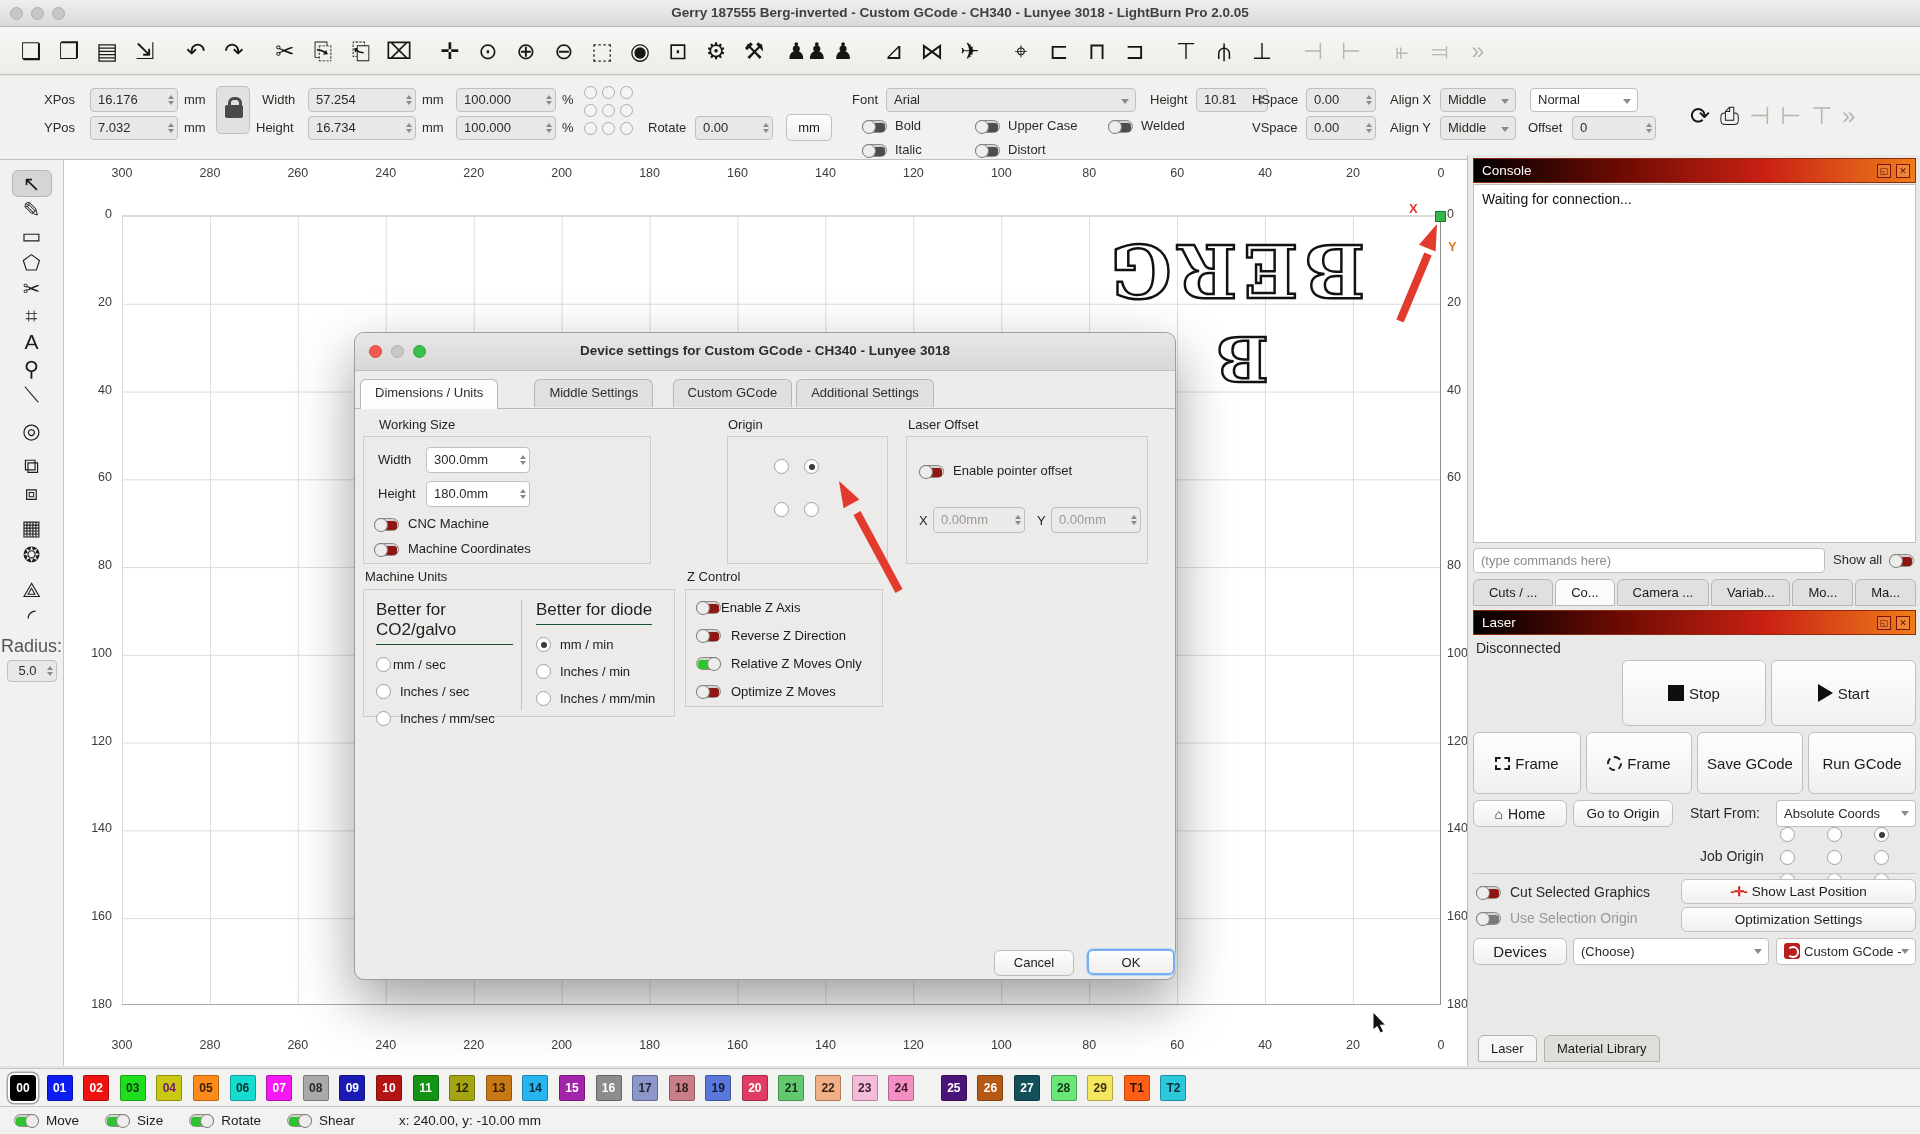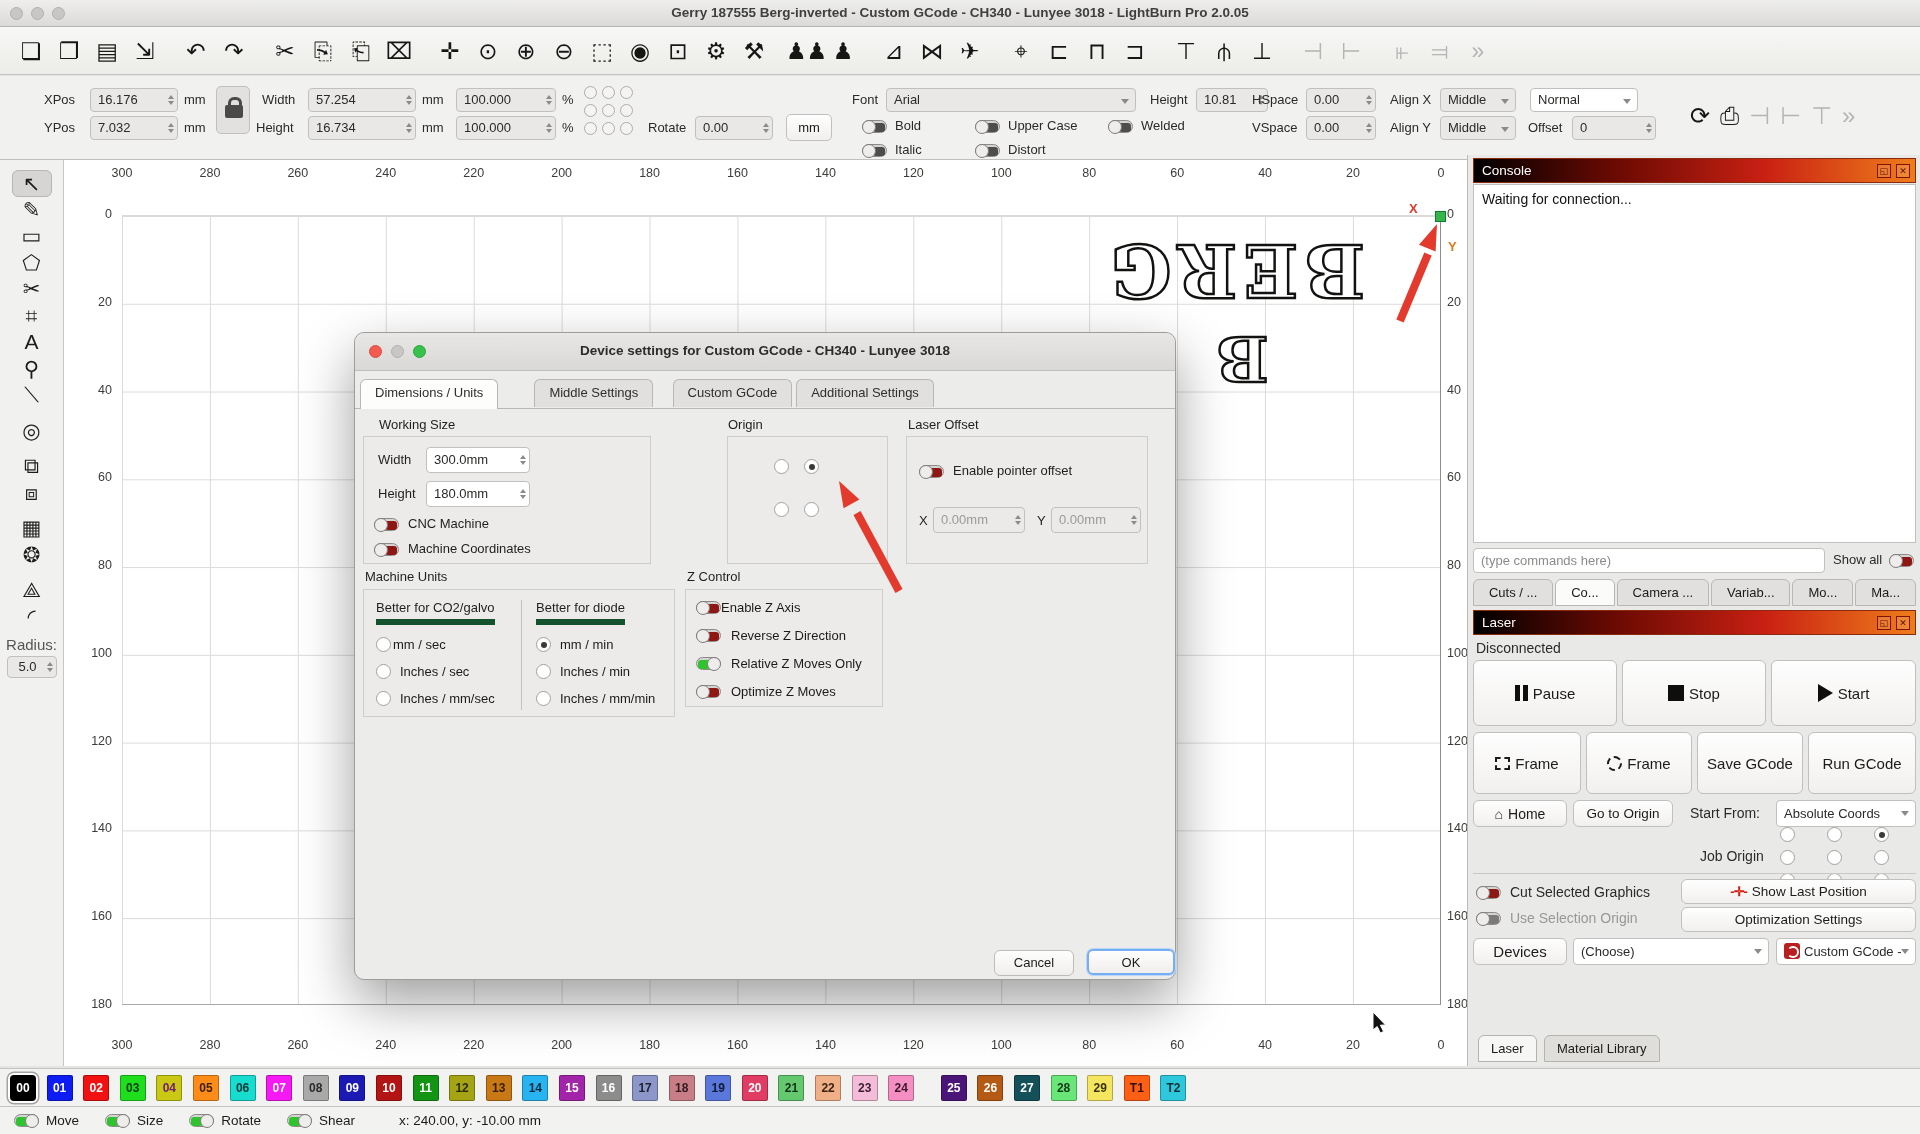--- a/index.html
+++ b/index.html
@@ -58,21 +58,21 @@
   .axis-y{position:absolute;left:1384px;top:79px;color:#df7a1e;font-weight:bold;font-size:13px;}
   
   #dialog{left:354px;top:332px;width:822px;height:648px;background:#ececea;border:1px solid #9f9d9b;border-radius:10px;box-shadow:0 22px 55px rgba(0,0,0,.38);z-index:50;}
   #dlg-titlebar{position:absolute;left:0;top:0;width:100%;height:38px;background:linear-gradient(#e9e7e5,#dad8d6);border-bottom:1px solid #c2c0be;border-radius:10px 10px 0 0;}
   #dlg-title{position:absolute;width:100%;top:10px;text-align:center;font-weight:bold;font-size:13.5px;color:#2c2c2a;}
   .dtab{position:absolute;top:46px;height:28px;line-height:26px;padding:0 14px;font-size:13px;background:#e2e0de;border:1px solid #b9b7b5;border-bottom:none;border-radius:6px 6px 0 0;color:#2e2e2c;}
   .dtab.active{background:#fdfdfb;height:30px;z-index:3;font-weight:normal;}
   #dlg-body-line{position:absolute;left:0;top:75px;width:100%;height:1px;background:#b9b7b5;}
   .gbox{position:absolute;border:1px solid #cfcdcb;background:#edebe9;}
   .glabel{position:absolute;font-size:13px;color:#1f1f1d;}
-  .colhdr{font-size:13px;color:#1f1f1d;border-bottom:6px solid #14532d;padding-bottom:4px;display:inline-block;}
+  .colhdr{font-size:17px;color:#1f1f1d;border-bottom:1px solid #14532d;padding-bottom:4px;display:inline-block;}
   .dlgbtn{position:absolute;height:26px;line-height:24px;text-align:center;background:linear-gradient(#fefefe,#f0eeec);border:1px solid #bebcba;border-radius:6px;font-size:13px;}
   #ok-btn{border:2px solid #77aef2;box-shadow:0 0 0 1px #bcd6f8;}
   
   #right-panel{left:1467px;top:155px;width:453px;height:911px;background:#e9e9e7;border-left:1px solid #bebcba;}
   .phdr{position:absolute;height:25px;background:linear-gradient(90deg,#000000,#6a0a02 32%,#c92013 66%,#ef7d1b);color:#fff;font-size:13.5px;line-height:24px;padding-left:8px;border:1px solid #8c2a10;}
   .phdr .hbtn{position:absolute;top:5px;width:14px;height:14px;border:1px solid #7e1408;color:#5e1006;font-size:9px;line-height:12px;text-align:center;background:rgba(255,255,255,.12);}
   #console-body{position:absolute;left:5px;top:29px;width:443px;height:359px;background:#fff;border:1px solid #c2c0be;font-family:"DejaVu Sans Mono",monospace;font-size:14px;padding:6px 8px;color:#111;}
   .ctab{height:27px;line-height:25px;padding:0 8px;background:#e2e0de;border:1px solid #b9b7b5;border-radius:6px 6px 0 0;font-size:13px;flex:1 1 auto;text-align:center;white-space:nowrap;}
   .ctab.active{background:#fbfbf9;}
   .bigbtn{position:absolute;background:linear-gradient(#fefefe,#f2f0ee);border:1px solid #c2c0be;border-radius:6px;display:flex;align-items:center;justify-content:center;font-size:15px;gap:5px;}
@@ -271,21 +271,21 @@
     <div class="tool">◎</div>
     <div class="toolsep"></div>
     <div class="tool">⧉</div>
     <div class="tool">⧈</div>
     <div class="toolsep"></div>
     <div class="tool">▦</div>
     <div class="tool">❂</div>
     <div class="toolsep"></div>
     <div class="tool">⟁</div>
     <div class="tool">◜</div>
-    <div style="font-size: 15px; color: rgb(85, 85, 85); margin-top: 6px;">Radius:</div>
+    <div style="font-size: 18px; color: rgb(85, 85, 85); margin-top: 6px;">Radius:</div>
     <div class="fld" style="position: relative; width: 50px; height: 22px; line-height: 20px; margin-top: 3px; text-align: center; padding: 0px 12px 0px 4px;">5.0<span class="spin">
         <i class="up"></i>
         <i class="dn"></i>
       </span></div>
   </div>
 
 <div class="abs" id="canvas-area">
   <div id="grid"></div>
   <div class="berg" style="left:1040px;top:68px;font-size:72px">BERG</div>
   <div class="berg" style="left:1146px;top:162px;font-size:62px">B</div>
@@ -484,27 +484,20 @@
       <div class="ctab">Mo...</div>
       <div class="ctab">Ma...</div>
     </div>
 
   <div class="phdr" style="left:5px;top:455px;width:443px">
     <span>Laser</span>
     <span class="hbtn" style="right:24px">◱</span>
     <span class="hbtn" style="right:5px">✕</span>
   </div>
   <span class="lbl" style="left:8px;top:485px;font-size:14px">Disconnected</span>
-  <div class="bigbtn" style="left:5px;top:505px;width:144px;height:66px">
-      <span class="pausebars">
-        <b></b>
-        <b></b>
-      </span>
-      <span>Pause</span>
-    </div>
   <div class="bigbtn" style="left:154px;top:505px;width:144px;height:66px">
       <span class="stopsq"></span>
       <span>Stop</span>
     </div>
   <div class="bigbtn" style="left:303px;top:505px;width:145px;height:66px">
       <span class="startarr"></span>
       <span>Start</span>
     </div>
   <div class="bigbtn" style="left:5px;top:577px;width:108px;height:62px">
       <span class="frame-rect-ic"></span>

